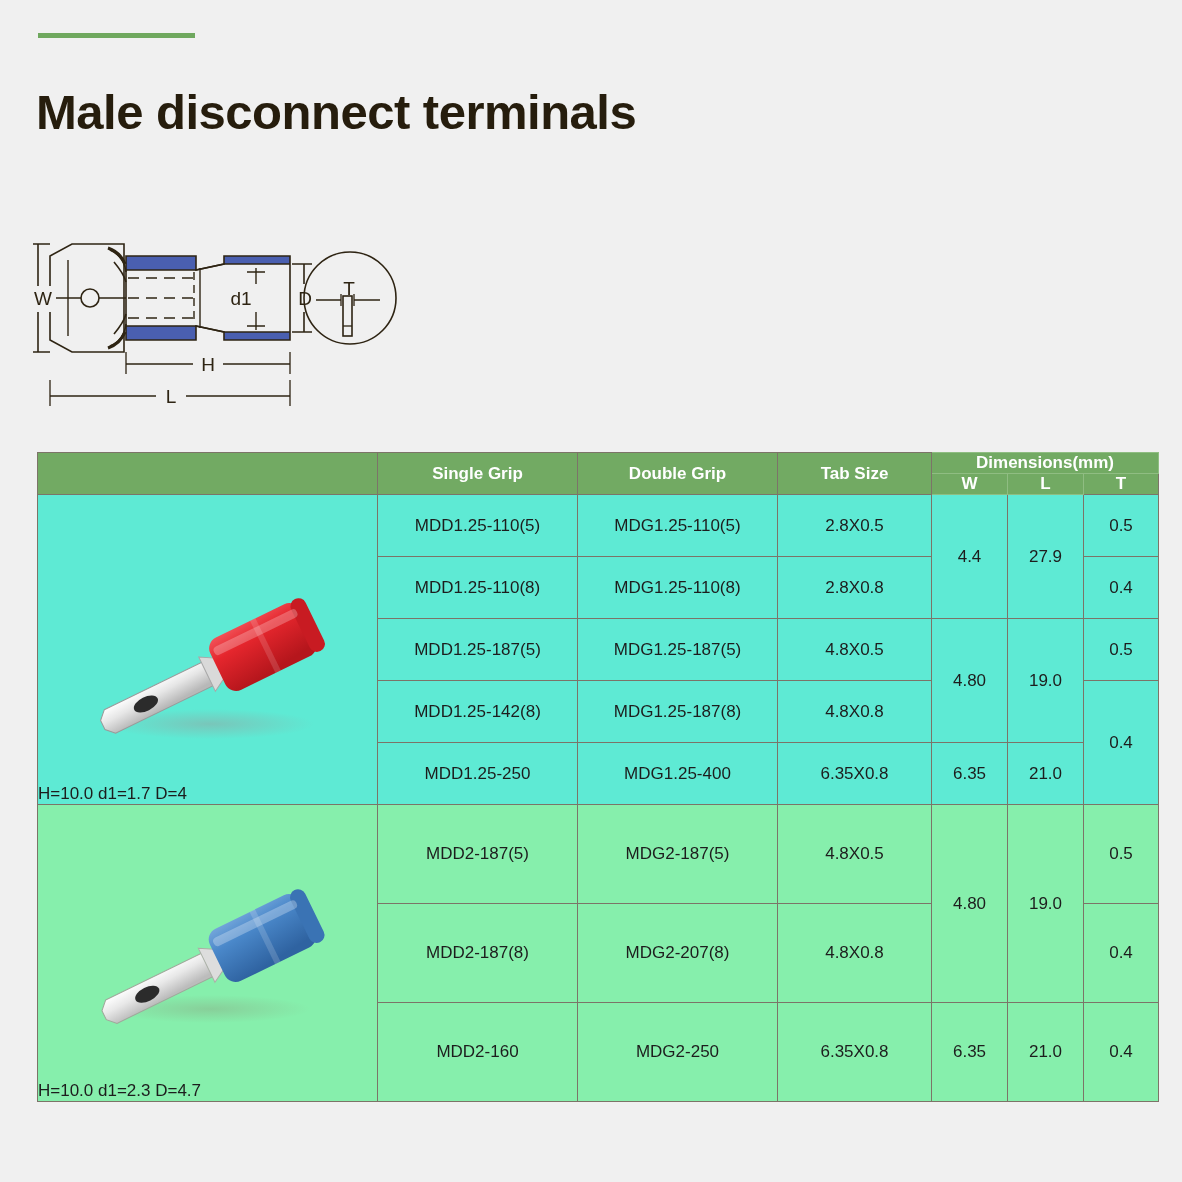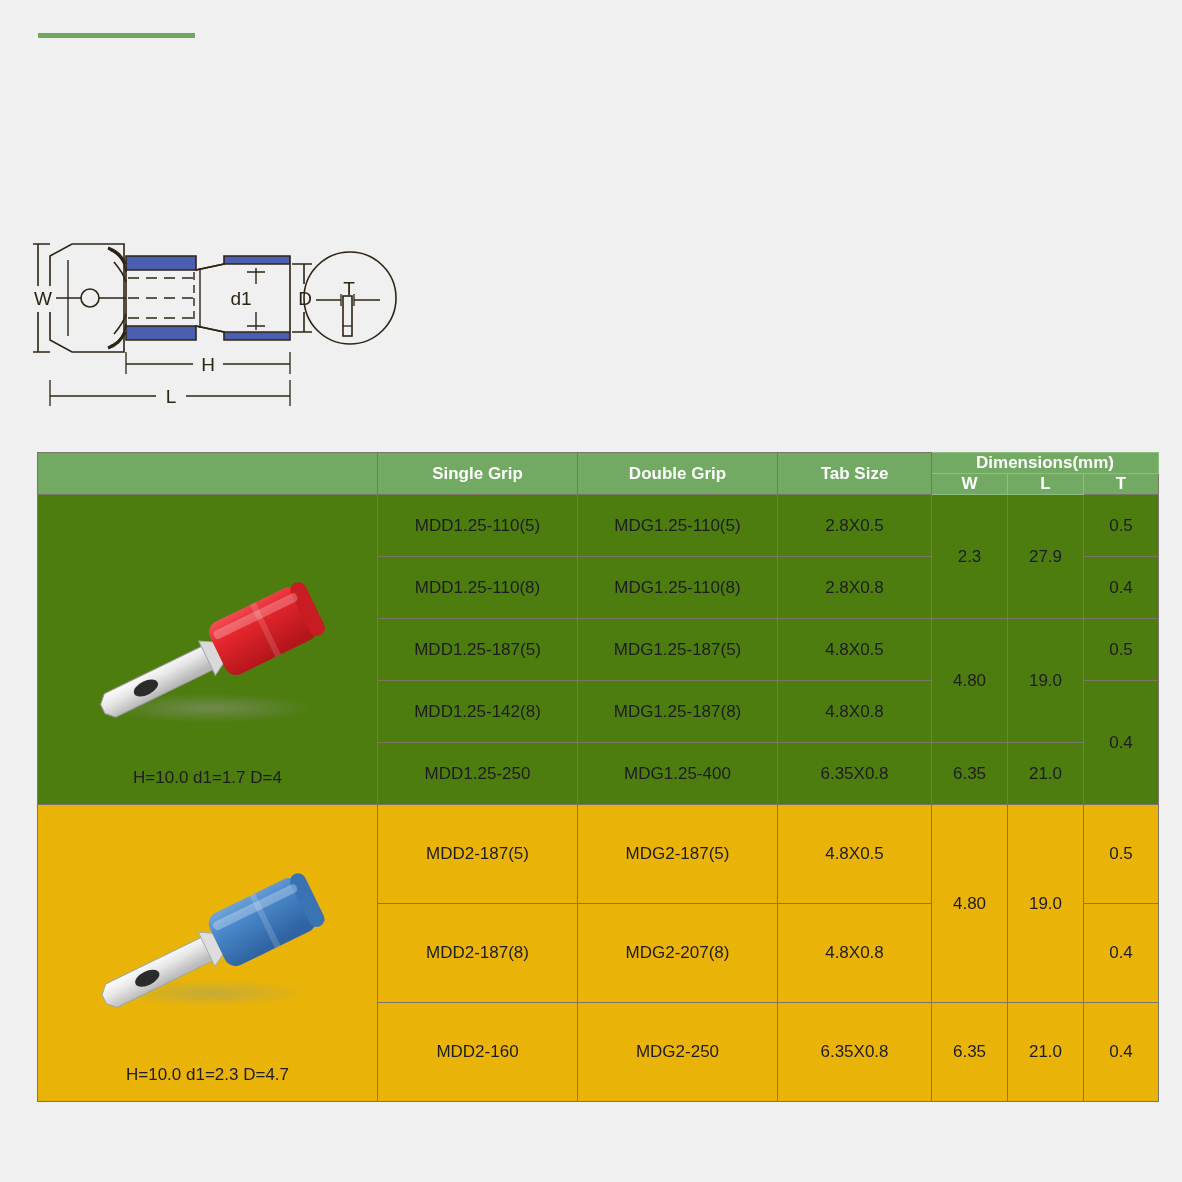--- a/index.html
+++ b/index.html
@@ -53,42 +53,43 @@
   .col-sg { width: 200px; }
   .col-dg { width: 200px; }
   .col-tab { width: 154px; }
   .col-w { width: 76px; }
   .col-l { width: 76px; }
   .col-t { width: 75px; }
 
   .spec-table tbody td {
     font-size: 17px;
     color: #1d1d1d;
-    background: #4d7c0f;
+    background: #5eead4;
     height: 62px;
   }
-  tbody.section-2 td { background: #eab308; height: 99px; }
+  tbody.section-2 td { background: #86efac; height: 99px; }
 
   .imgcell { position: relative; vertical-align: bottom !important; padding-bottom: 0 !important; }
   .imgcell .art { display:block; margin: 0 auto; }
   .imgcell .cap {
     display: block;
     font-size: 17px;
     color: #1d1d1d;
-    padding-bottom: 16px;
-    text-align: center;
+    padding-bottom: 0;
+    text-align: left;
   }
 </style>
 </head>
 <body>
 
 <div class="page">
 
   <div class="accent-bar"></div>
 
+  <div class="title">Male disconnect terminals</div>
 
   <div class="schematic">
     <svg width="560" height="180" viewBox="0 0 560 180" xmlns="http://www.w3.org/2000/svg">
       <g stroke="#2e2413" stroke-width="1.6" fill="none">
 
         <path d="M98,18 L168,18 L168,32 L196,26 L196,18 L262,18 L262,102 L196,102 L196,94 L168,88 L168,102 L98,102 Z" fill="#4a5fb0" stroke="none"></path>
 
         <rect x="98" y="32" width="70" height="56" fill="#f0f0f0" stroke="none"></rect>
         <path d="M168,32 L196,26 L196,94 L168,88 Z" fill="#f0f0f0" stroke="none"></path>
         <rect x="196" y="26" width="66" height="68" fill="#f0f0f0" stroke="none"></rect>
@@ -215,21 +216,21 @@
               <rect x="208" y="82" width="6" height="58" fill="#ffffff" opacity="0.14"></rect>
               <rect x="250" y="82" width="16" height="58" rx="8" fill="#c81b22"></rect>
               <rect x="162" y="90" width="92" height="9" rx="4" fill="#ffffff" opacity="0.25"></rect>
             </g>
           </svg>
           <span class="cap">H=10.0 d1=1.7 D=4</span>
         </td>
         <td>MDD1.25-110(5)</td>
         <td>MDG1.25-110(5)</td>
         <td>2.8X0.5</td>
-        <td rowspan="2">2.3</td>
+        <td rowspan="2">4.4</td>
         <td rowspan="2">27.9</td>
         <td>0.5</td>
       </tr>
       <tr>
         <td>MDD1.25-110(8)</td>
         <td>MDG1.25-110(8)</td>
         <td>2.8X0.8</td>
         <td>0.4</td>
       </tr>
       <tr>

